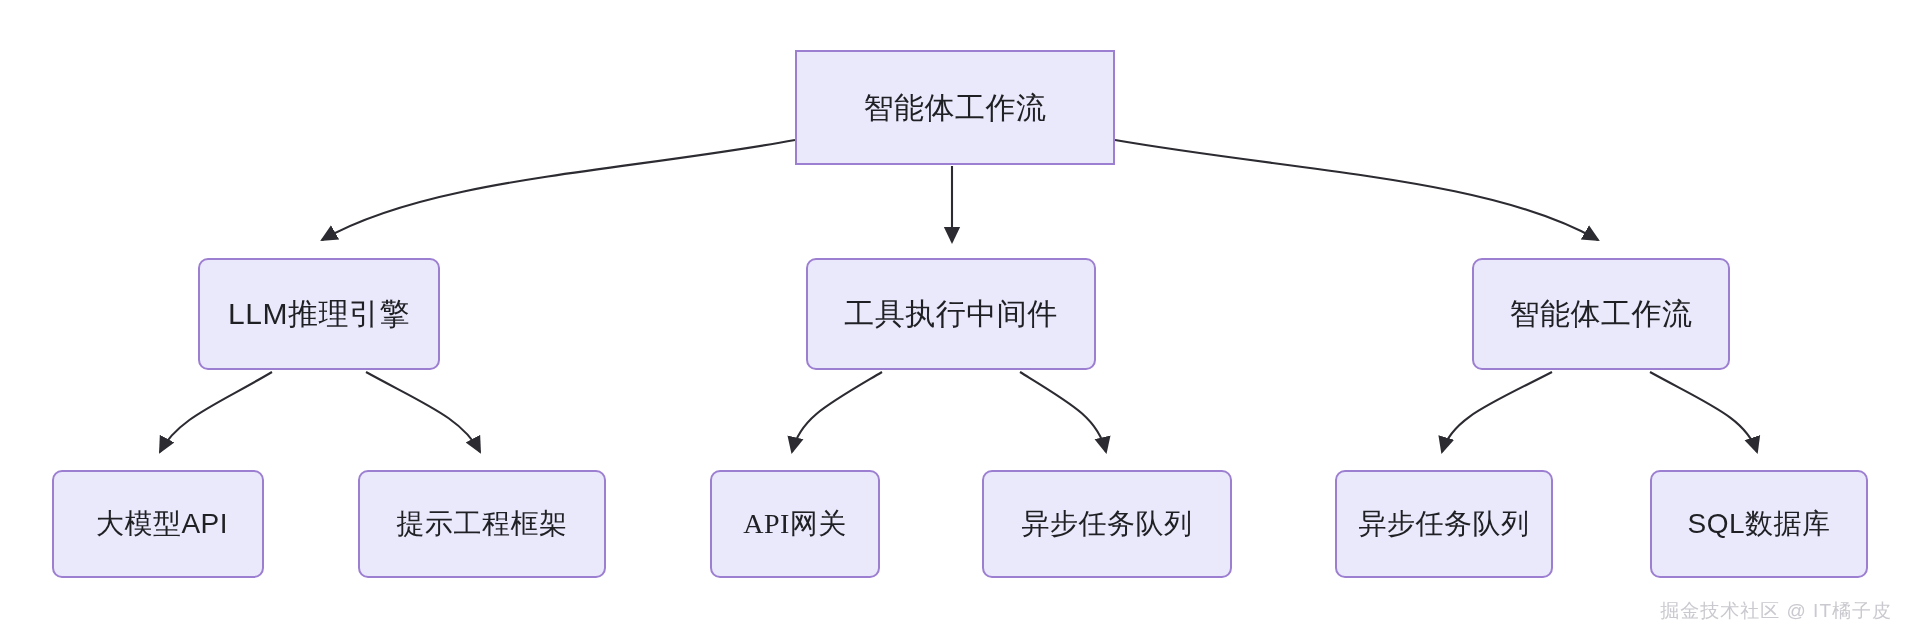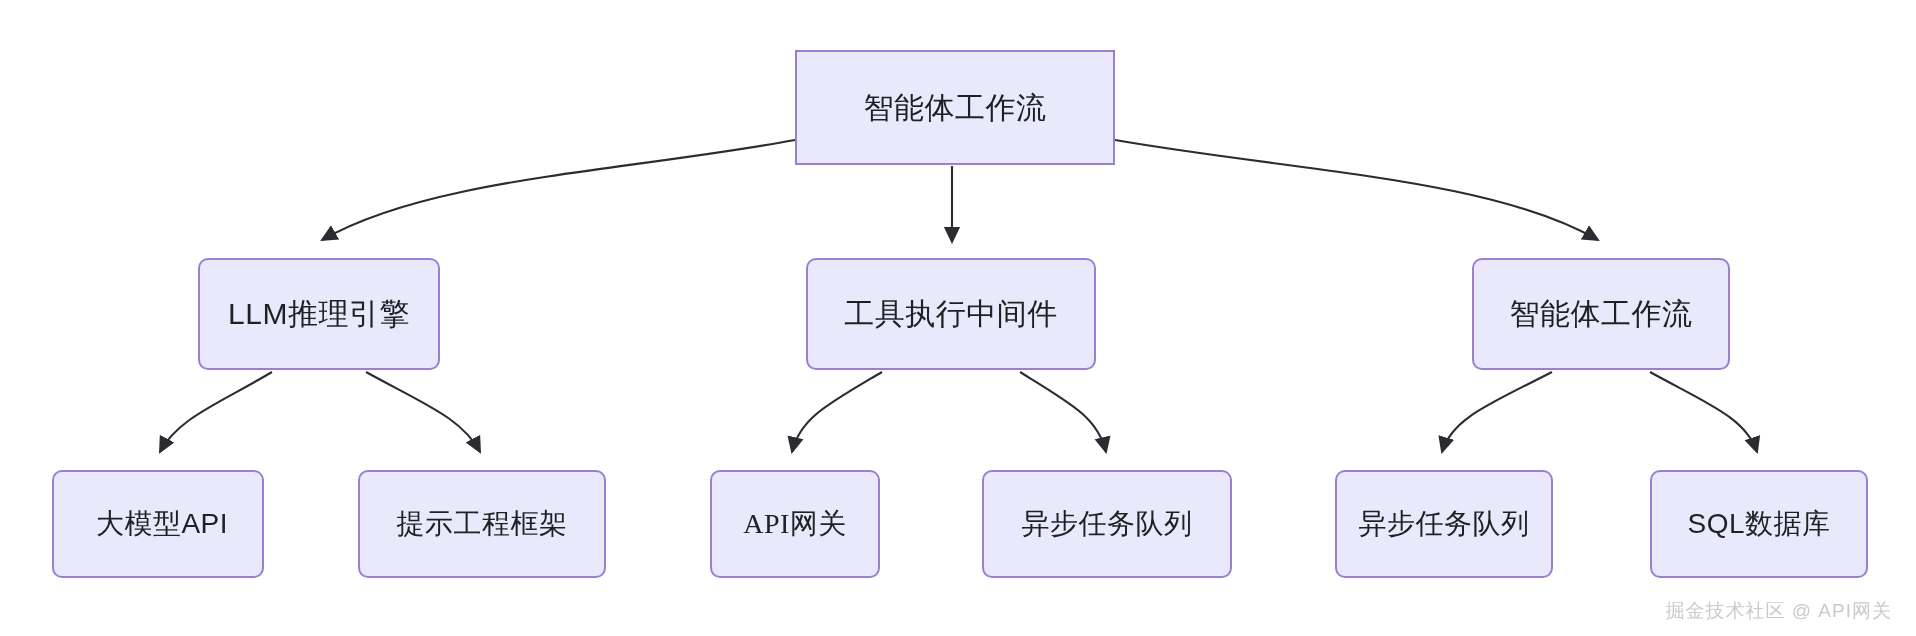--- a/index.html
+++ b/index.html
@@ -137,15 +137,15 @@
   <div class="node node-leaf node-leaf-3 rounded">
     <span class="node-label">异步任务队列</span>
   </div>
   <div class="node node-leaf node-leaf-4 rounded">
     <span class="node-label">异步任务队列</span>
   </div>
   <div class="node node-leaf node-leaf-5 rounded">
     <span class="node-label">SQL数据库</span>
   </div>
 
-  <div id="watermark">掘金技术社区 @ API网关</div>
+  <div id="watermark">掘金技术社区 @ IT橘子皮</div>
 
 </div>
 
 </body></html>

